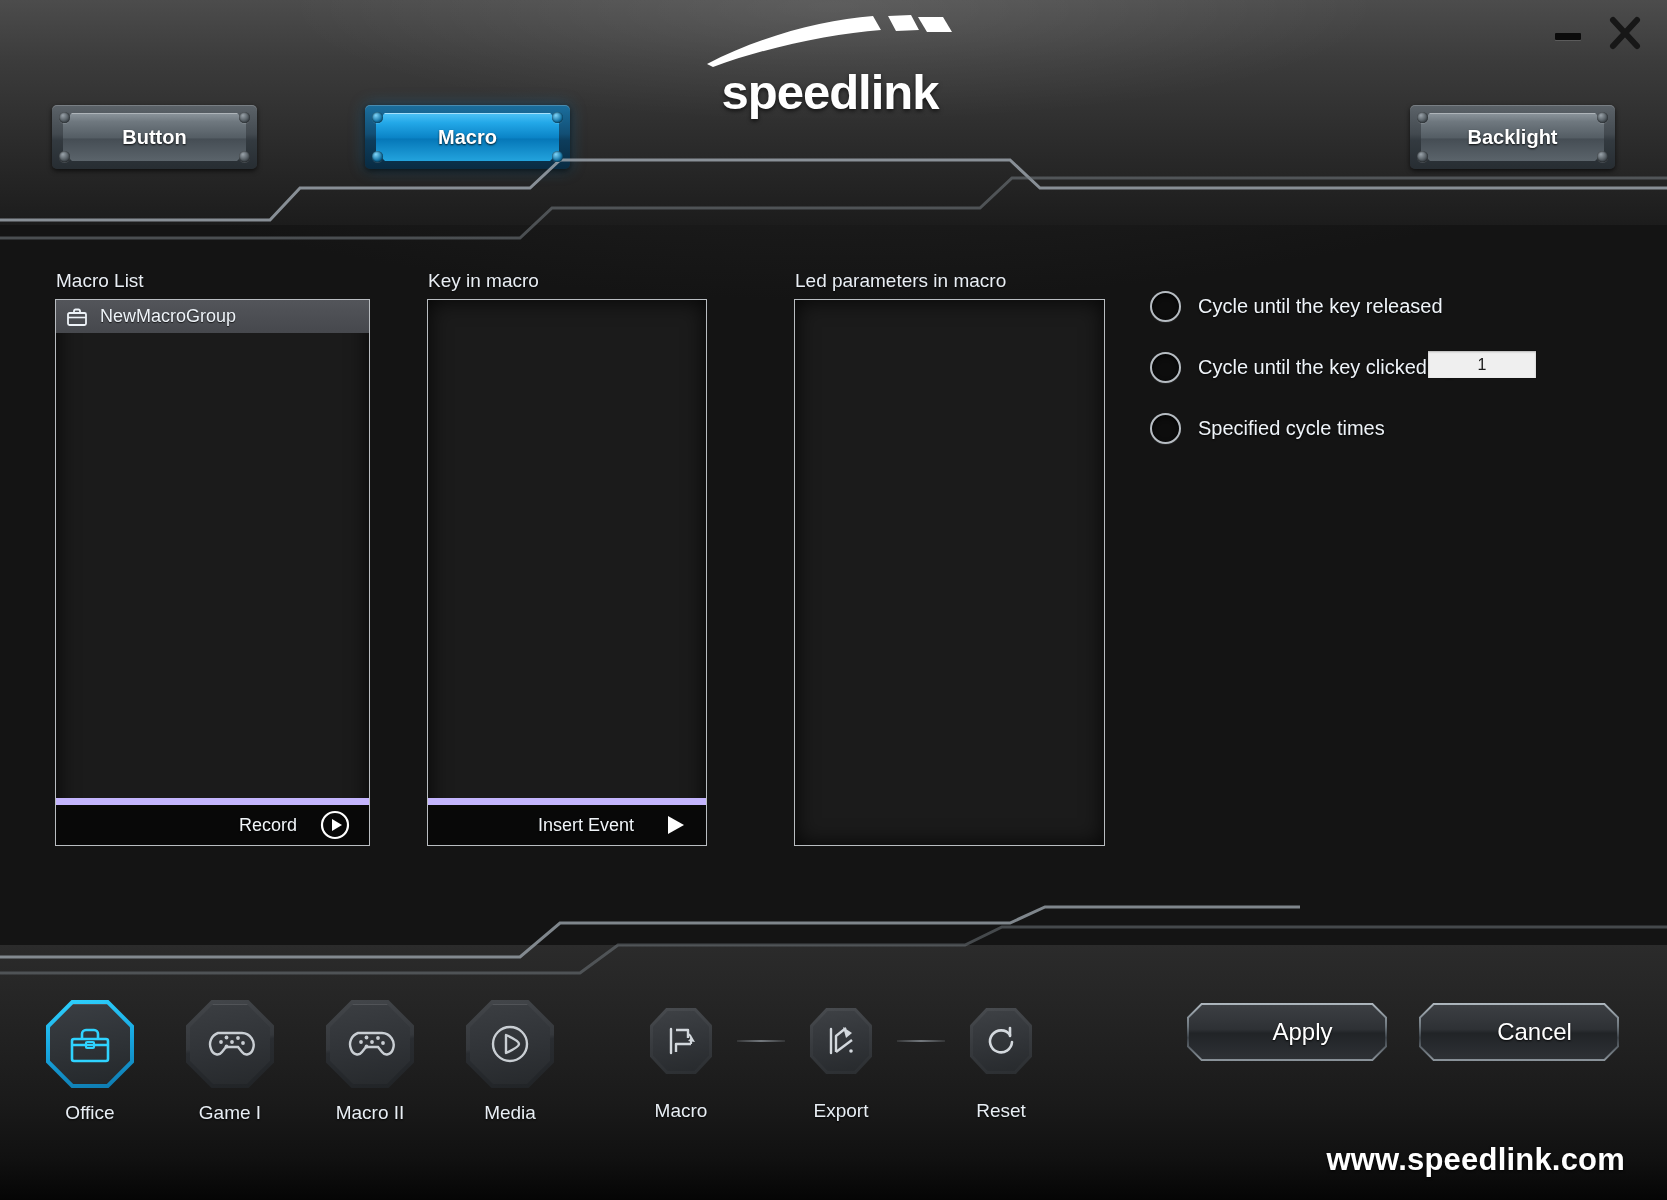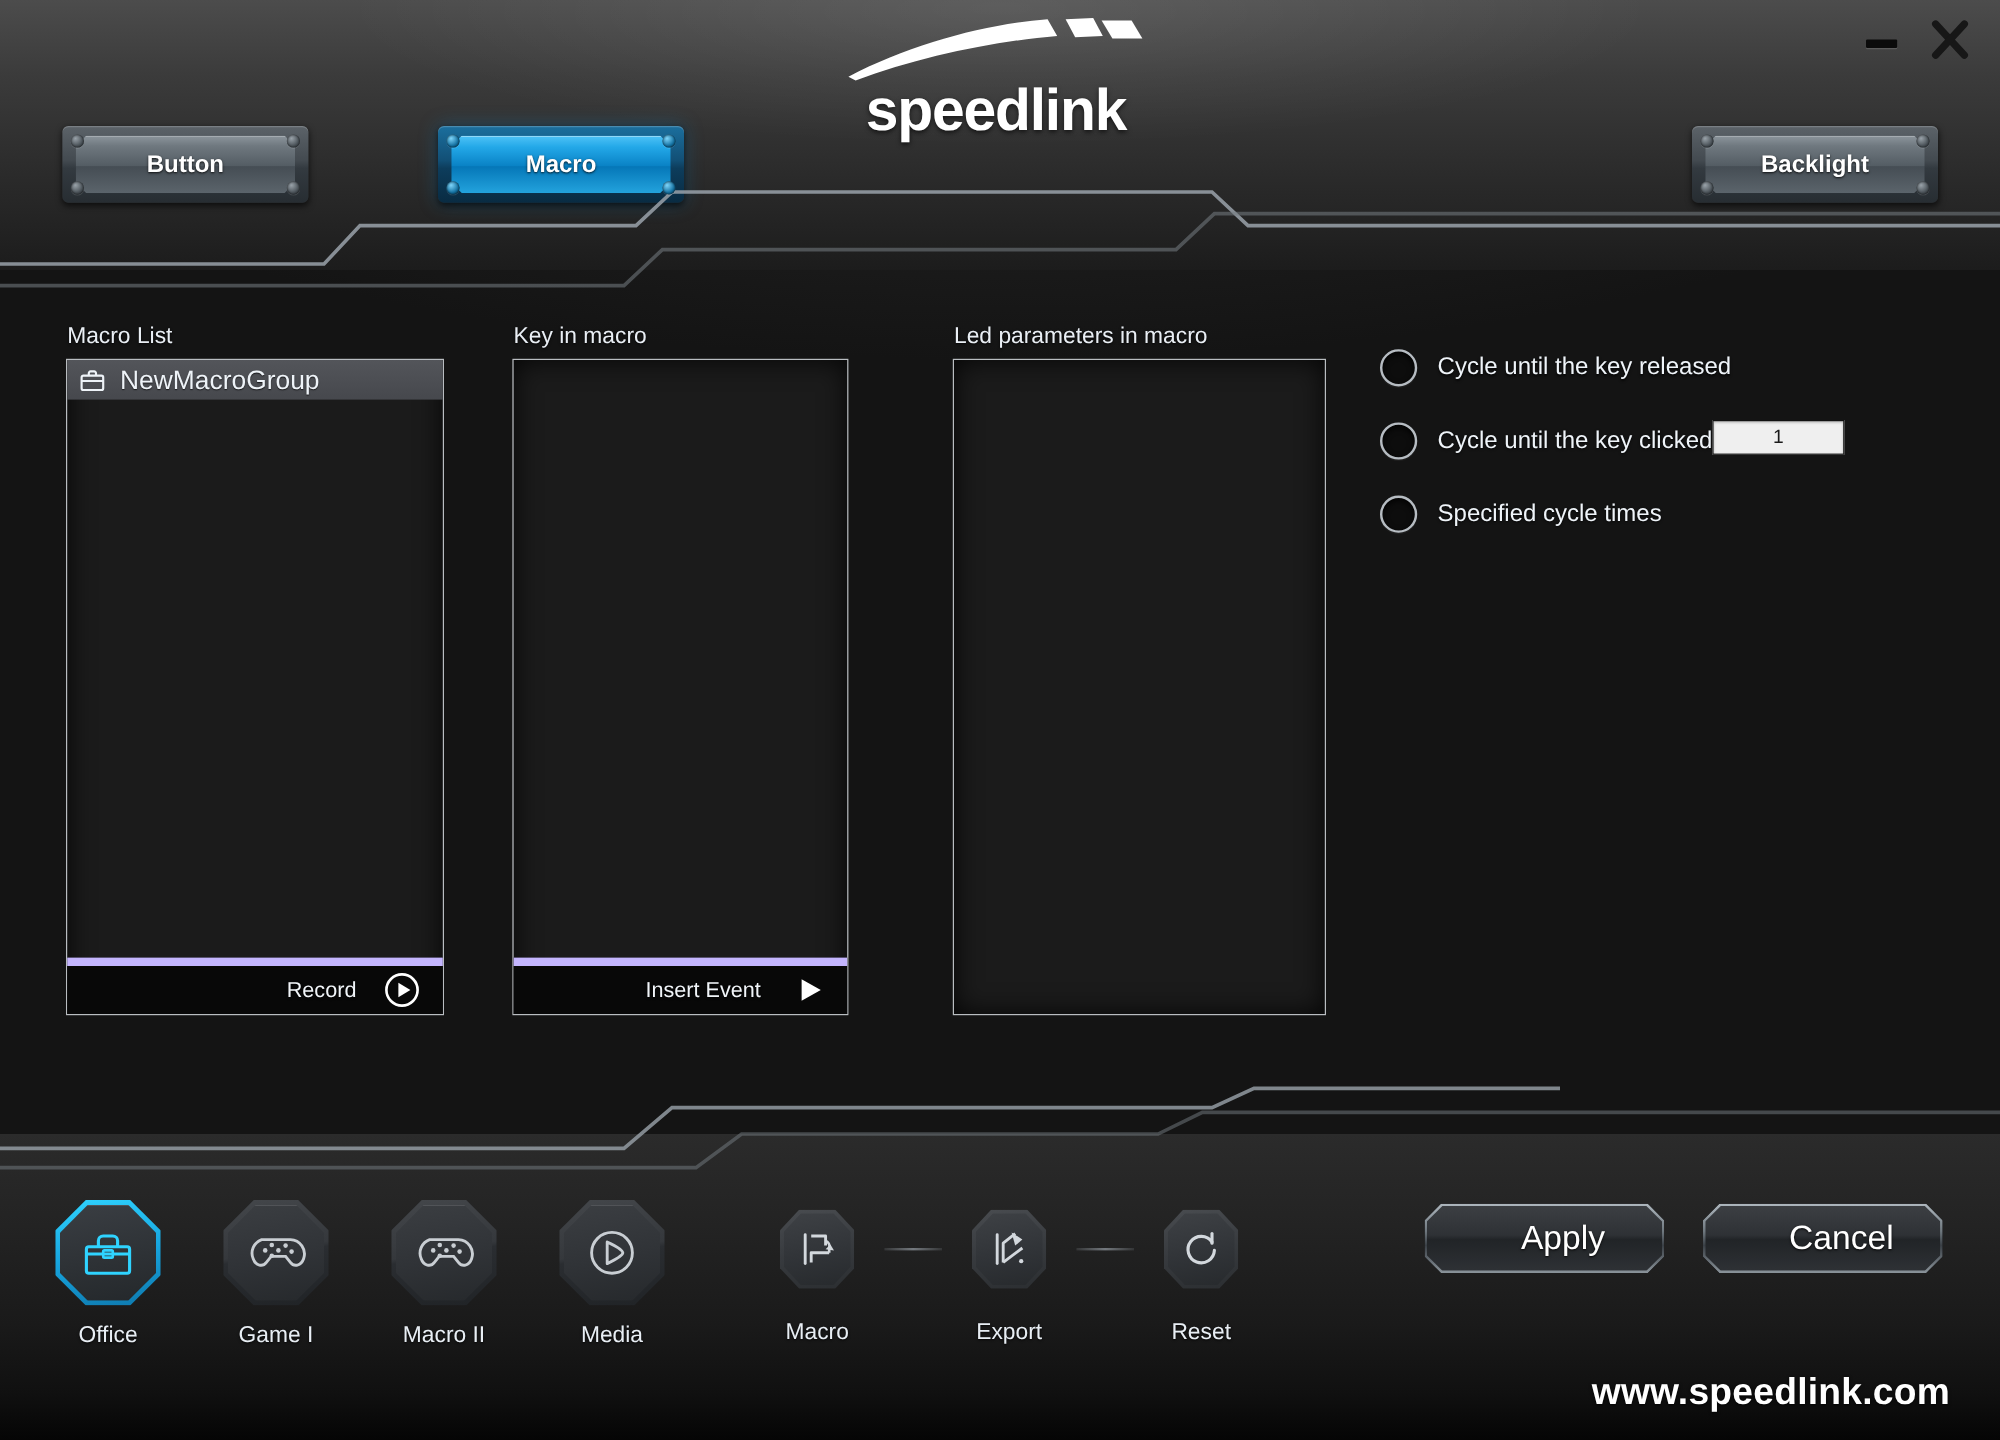--- a/index.html
+++ b/index.html
@@ -118,21 +118,21 @@
   #box-macro-list { left:55px;  top:74px; width:315px; height:547px; }
   #box-key-macro  { left:427px; top:74px; width:280px; height:547px; }
   #box-led-params { left:794px; top:74px; width:311px; height:547px; }
 
   .list-item {
     display:flex; align-items:center; gap:12px;
     height:33px; padding:0 10px;
     background:linear-gradient(180deg,#53555a 0%,#46484d 100%);
     cursor:pointer;
   }
-  .list-item .lbl { font-size:22px; color:#eef3f8; text-shadow:0 1px 1px rgba(0,0,0,.7); }
+  .list-item .lbl { font-size:18px; color:#eef3f8; text-shadow:0 1px 1px rgba(0,0,0,.7); }
 
   .box-footer {
     position:absolute; left:0; right:0; bottom:0; height:47px;
     background:#080808;
     border-top:7px solid #c4b5fd;
     display:flex; align-items:center; justify-content:flex-end; gap:0;
     padding-right:16px;
     cursor:pointer;
   }
   .box-footer .fl {
@@ -235,21 +235,21 @@
     background:linear-gradient(180deg,#aeb7be,#6e777e 40%,#3a4046 60%,#8b949b);
     z-index:0;
   }
   .acbtn::after{
     content:""; position:absolute; inset:2px;
     clip-path:polygon(13px 0,calc(100% - 13px) 0,100% 13px,100% calc(100% - 13px),calc(100% - 13px) 100%,13px 100%,0 calc(100% - 13px),0 13px);
     background:linear-gradient(180deg,#3c3f43 0%,#2e3135 45%,#212427 52%,#2e3135 100%);
     z-index:1;
   }
   .acbtn span {
-    position:relative; z-index:2; font-size:28px; color:#ffffff;
+    position:relative; z-index:2; font-size:24px; color:#ffffff;
     text-shadow:0 1px 2px rgba(0,0,0,.9);
     margin-left:31px;
   }
 
   .site-url {
     position:absolute; right:42px; bottom:22px;
     font-size:31px; font-weight:700; color:#ffffff;
     letter-spacing:.2px;
     text-shadow:0 1px 3px rgba(0,0,0,.9);
   }

